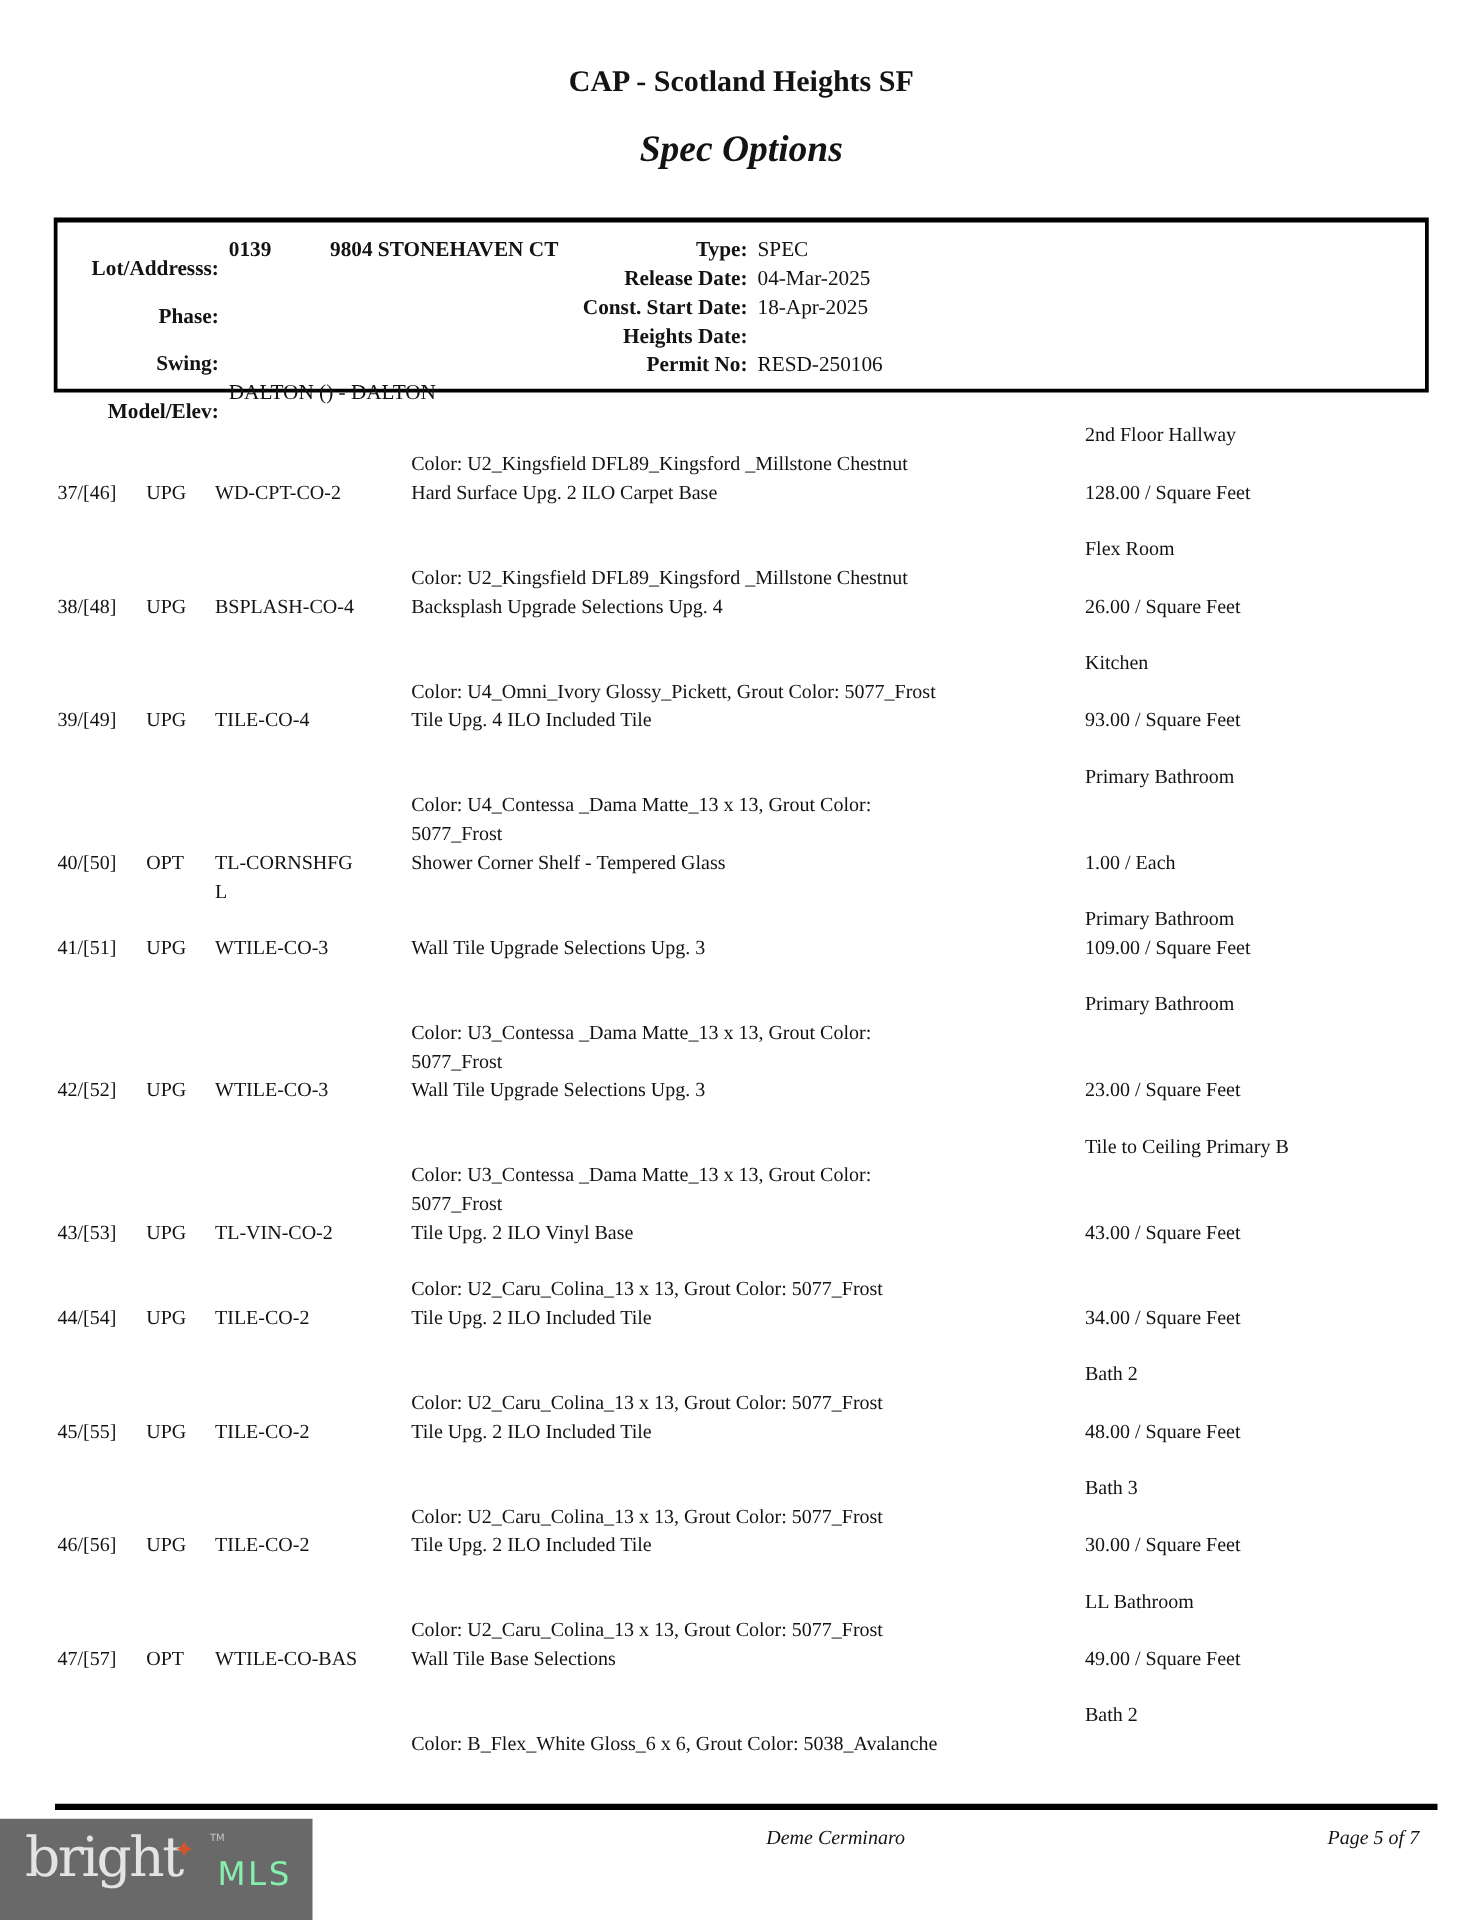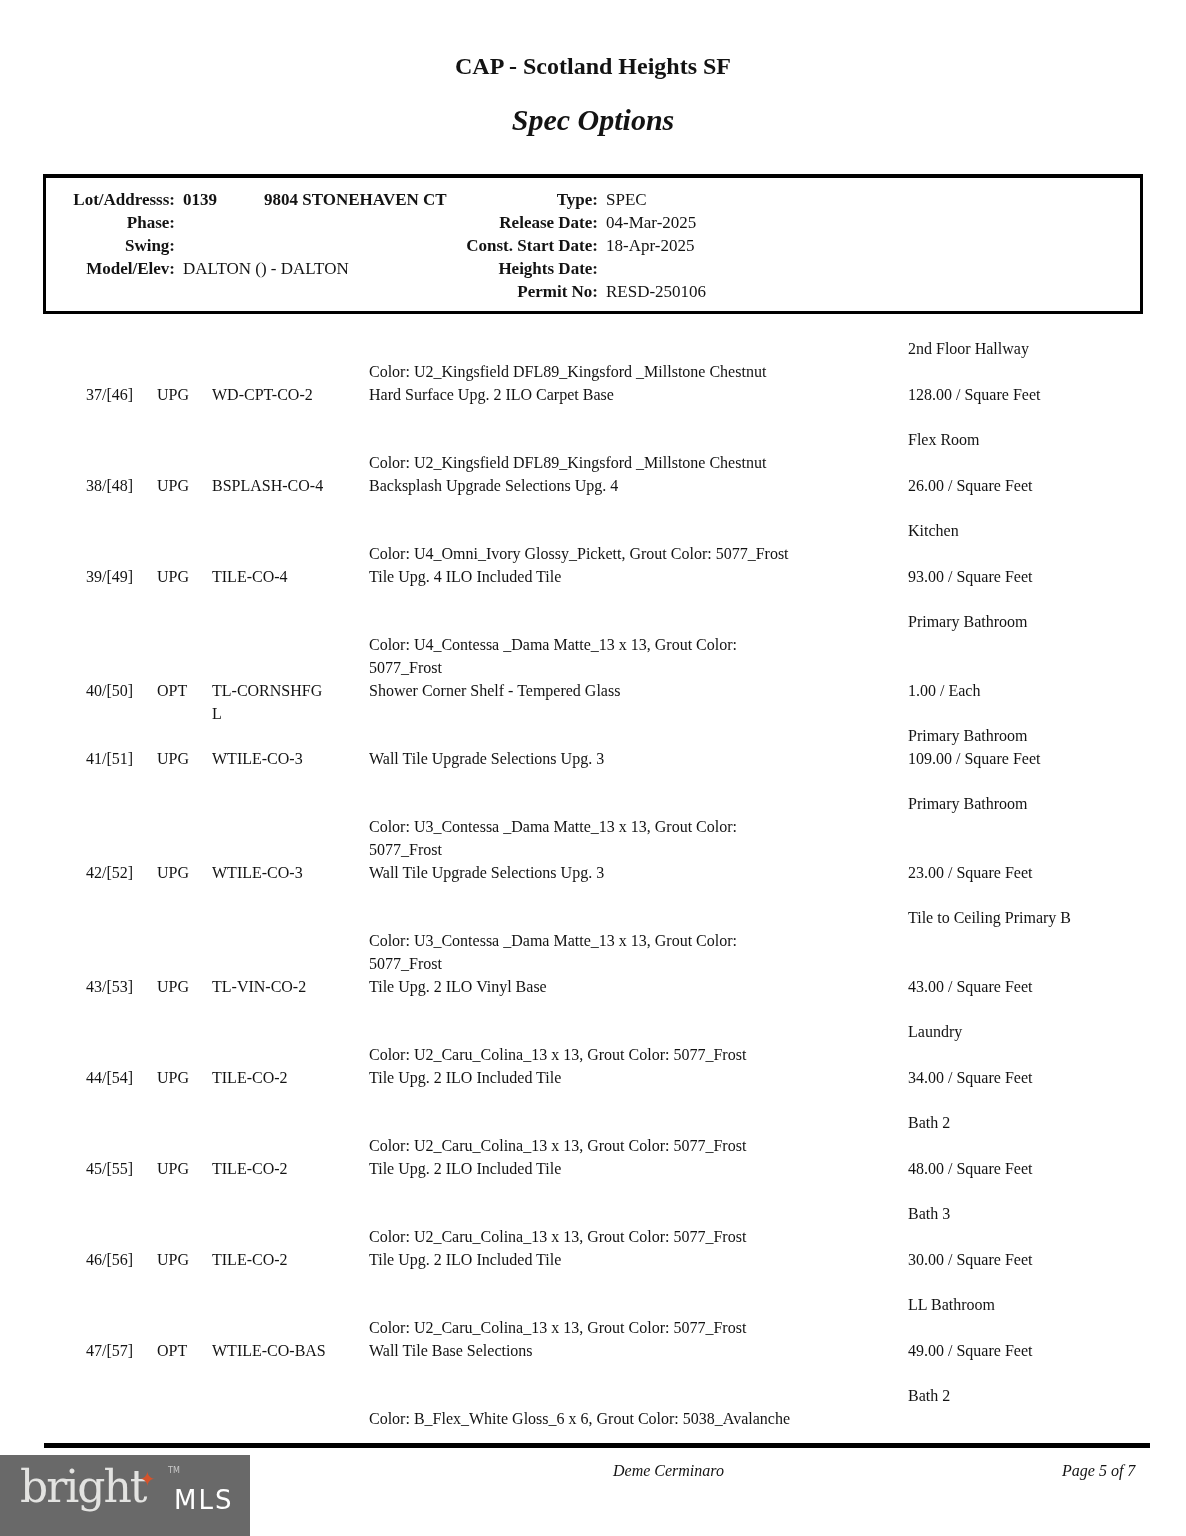--- a/index.html
+++ b/index.html
@@ -19,31 +19,31 @@
   
   .info-box{
     position:absolute;left:43px;top:174px;width:1094px;height:133px;
     border:3px solid #000;border-top-width:4px;background:#fff;
   }
   .ib-col{position:absolute;top:10px;font-size:17px;line-height:23px;}
   .ib-left{left:16px;}
   .ib-right{left:368px;}
   .ib-row{display:flex;white-space:nowrap;}
   .ib-lbl{font-weight:bold;text-align:right;}
-  .ib-left .ib-lbl{width:113px;}
+  .ib-left .ib-lbl{width:113px;margin-top:15px;}
   .ib-right .ib-lbl{width:184px;}
   .ib-val{margin-left:8px;}
   .ib-val.bold{font-weight:bold;}
   .ib-val.addr2{margin-left:47px;}
   
   .options{
     position:absolute;left:0;top:315px;width:1186px;overflow:hidden;
     font-size:16px;line-height:23px;
   }
-  .option-block{margin-top:22px;padding-left:86px;}
+  .option-block{margin-top:22px;padding-left:46px;}
   .loc-line{padding-left:822px;white-space:nowrap;}
   .color-line{padding-left:283px;}
   .color-text{display:block;width:480px;white-space:pre-line;}
   .main-line{
     display:grid;grid-template-columns:71px 55px 157px 539px auto;
     height:23px;align-items:start;
   }
   .c-code{white-space:pre-line;}
   .c-qty{white-space:nowrap;}
   
@@ -56,21 +56,21 @@
     font-family:"DejaVu Serif", serif;font-size:44px;line-height:1.1;
     letter-spacing:-2px;color:#e3e3e1;
   }
   .logo-star{
     position:absolute;left:139px;top:12px;
     font-family:"DejaVu Sans", sans-serif;font-size:20px;color:#d4532b;
   }
   .logo-tm{position:absolute;left:168px;top:11px;font-size:8px;color:#c9c9c9;font-family:"DejaVu Sans", sans-serif;}
   .logo-mls{
     position:absolute;left:174px;top:30px;
-    font-family:"DejaVu Sans", sans-serif;font-size:26px;letter-spacing:2px;color:#ffffff;
+    font-family:"DejaVu Sans", sans-serif;font-size:26px;letter-spacing:2px;color:#86efac;
   }
 </style>
 </head>
 <body>
 
 <div class="doc-title">CAP - Scotland Heights SF</div>
 <div class="doc-subtitle">Spec Options</div>
 
 <div class="info-box">
   <div class="ib-col ib-left">
@@ -218,23 +218,20 @@
     </div>
     <div class="main-line">
       <span class="c-num">43/[53]</span>
       <span class="c-type">UPG</span>
       <span class="c-code">TL-VIN-CO-2</span>
       <span class="c-desc">Tile Upg. 2 ILO Vinyl Base</span>
       <span class="c-qty">43.00 / Square Feet</span>
     </div>
   </div>
     <div class="option-block">
-    <div class="loc-line">
-      <span class="loc">Laundry</span>
-    </div>
     <div class="color-line">
       <span class="color-text">Color: U2_Caru_Colina_13 x 13, Grout Color: 5077_Frost</span>
     </div>
     <div class="main-line">
       <span class="c-num">44/[54]</span>
       <span class="c-type">UPG</span>
       <span class="c-code">TILE-CO-2</span>
       <span class="c-desc">Tile Upg. 2 ILO Included Tile</span>
       <span class="c-qty">34.00 / Square Feet</span>
     </div>

